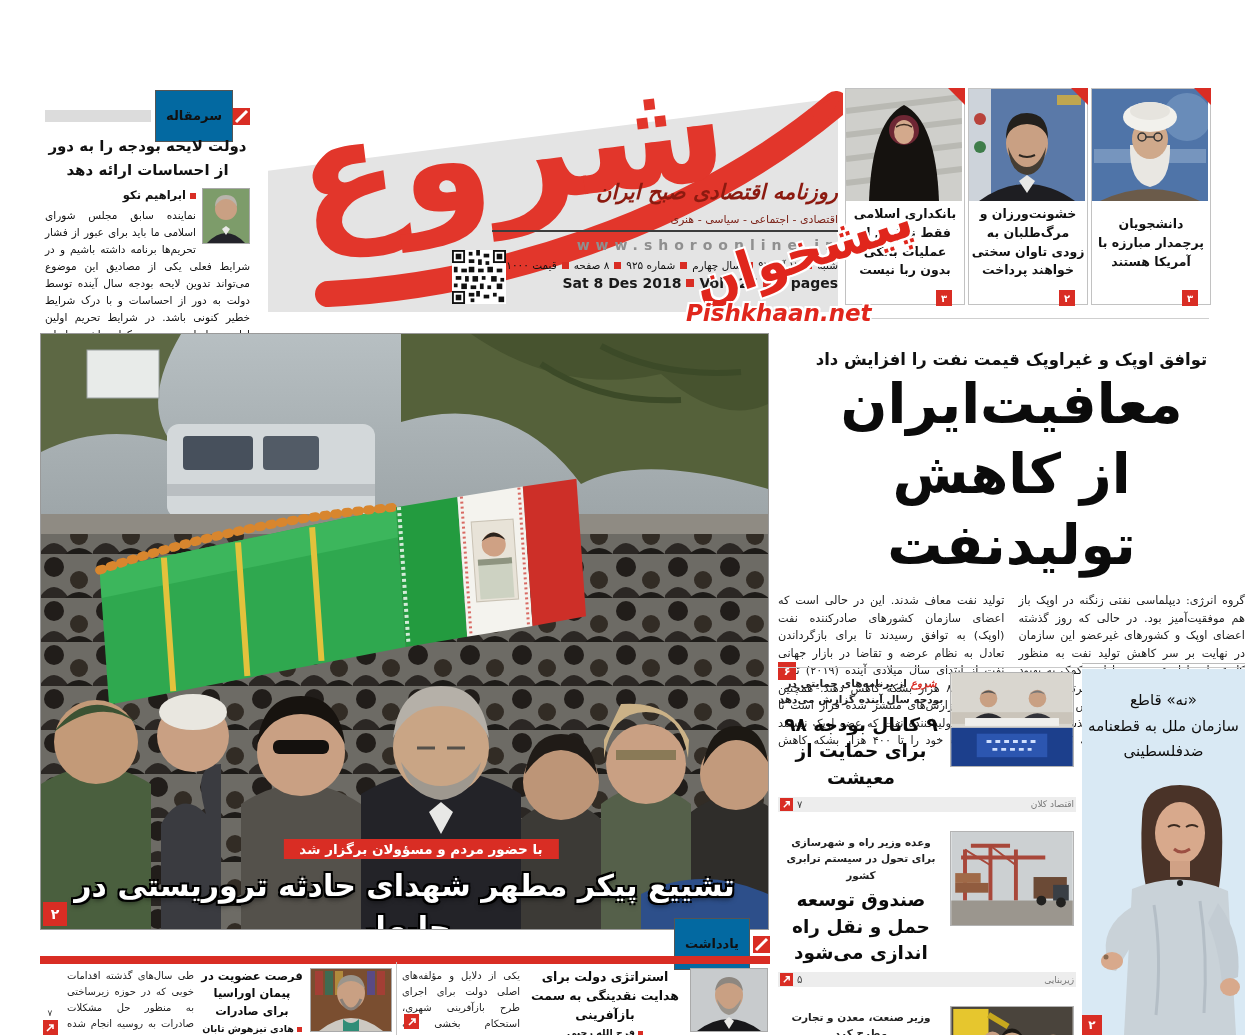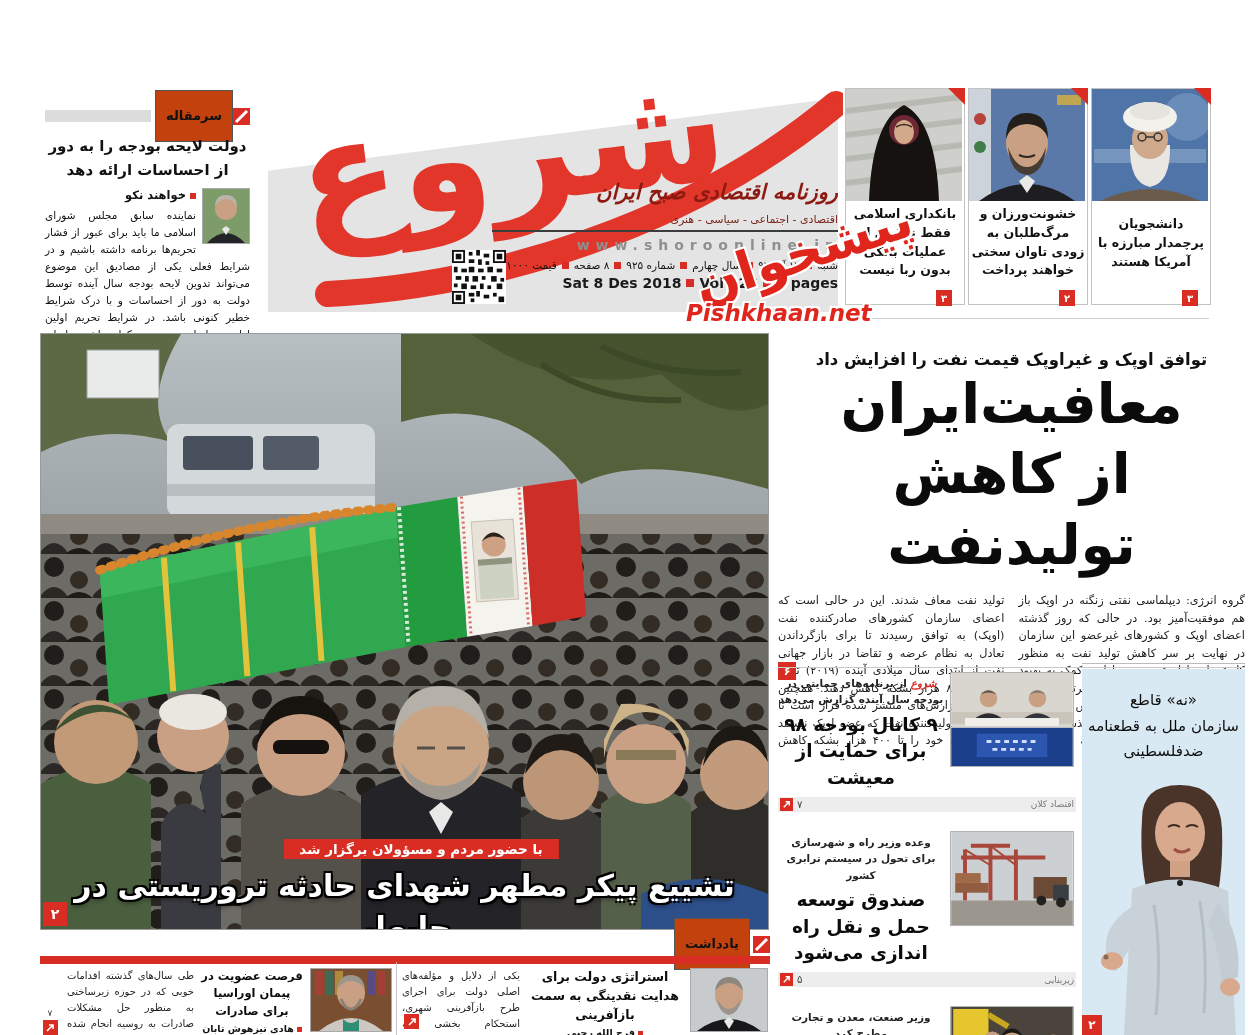--- a/index.html
+++ b/index.html
@@ -9,21 +9,21 @@
   .abs{position:absolute;}
   .rtl{direction:rtl;}
   .sqb{display:inline-block;width:7px;height:7px;background:var(--red);}
   .badge{position:absolute;background:var(--red);color:#fff;font-weight:bold;
          display:flex;align-items:center;justify-content:center;}
   .fold{display:block;}
   
   #editorial{left:45px;top:106px;width:205px;height:228px;}
   #ed-head{display:flex;align-items:center;height:20px;}
   #ed-head .graybar{flex:1;height:12px;background:#dcdcdc;margin-right:4px;}
-  .label-box{border:1.5px solid #555;background:#c2410c;font-weight:bold;font-size:13px;
+  .label-box{border:1.5px solid #555;background:#0369a1;font-weight:bold;font-size:13px;
              padding:16px 10px;line-height:18px;white-space:nowrap;}
   #ed-title{font-size:15px;font-weight:bold;text-align:center;line-height:1.6;margin:8px 0 4px;}
   #ed-flow{font-size:10.5px;line-height:1.62;text-align:justify;}
   #ed-photo{float:right;width:46px;height:54px;margin:2px 0 2px 6px;border:1px solid #aaa;}
   #ed-author{font-size:11.5px;font-weight:bold;margin-bottom:2px;}
   #ed-author .sqb{margin-left:4px;width:6px;height:6px;}
   #ed-flow b{font-weight:bold;}
   
   #mast-band{left:268px;top:98px;width:570px;height:214px;background:#e4e4e4;
              clip-path:polygon(0 34%,100% 0,100% 100%,0 100%);}
@@ -136,21 +136,21 @@
     </div>
     <div id="ed-title">دولت لایحه بودجه را به دور از احساسات ارائه دهد</div>
     <div id="ed-flow">
       <svg id="ed-photo" viewBox="0 0 46 54">
         <rect width="46" height="54" fill="#7d9c6a"></rect>
         <circle cx="23" cy="20" r="11" fill="#c9a083"></circle>
         <path d="M12 18 Q12 6 23 6 Q34 6 34 18 Q30 10 23 10 Q16 10 12 18Z" fill="#b9b4ab"></path>
         <path d="M4 54 Q23 34 42 54 Z" fill="#23242a"></path>
         <path d="M19 40 L23 46 L27 40 L23 37 Z" fill="#e9e9e7"></path>
       </svg>
-      <div id="ed-author"><span class="sqb"></span><span>خواهند نکو</span></div>
+      <div id="ed-author"><span class="sqb"></span><span>ابراهیم نکو</span></div>
       <span>نماینده سابق مجلس شورای اسلامی ما باید برای عبور از فشار تحریم‌ها برنامه داشته باشیم و در شرایط فعلی یکی از مصادیق این موضوع می‌تواند تدوین لایحه بودجه سال آینده توسط دولت به دور از احساسات و با درک شرایط خطیر کنونی باشد. در شرایط تحریم اولین اولویت ما باید وحدت و یکدلی باشد. ما باید اختلافات را کنار بگذاریم و همه به این درک برسند که کوبیدن ...</span>
       <b>صفحه۲</b>
     </div>
   </div>
 
   <div id="mast-band" class="abs"></div>
   <svg id="logo-swoosh" class="abs" viewBox="0 0 575 258">
     <path d="M60 236 C 220 228, 420 170, 568 46" stroke="#e2362b" stroke-width="26" fill="none" stroke-linecap="round"></path>
     <path d="M555 70 L575 36 L540 52 Z" fill="#e2362b"></path>
   </svg>

